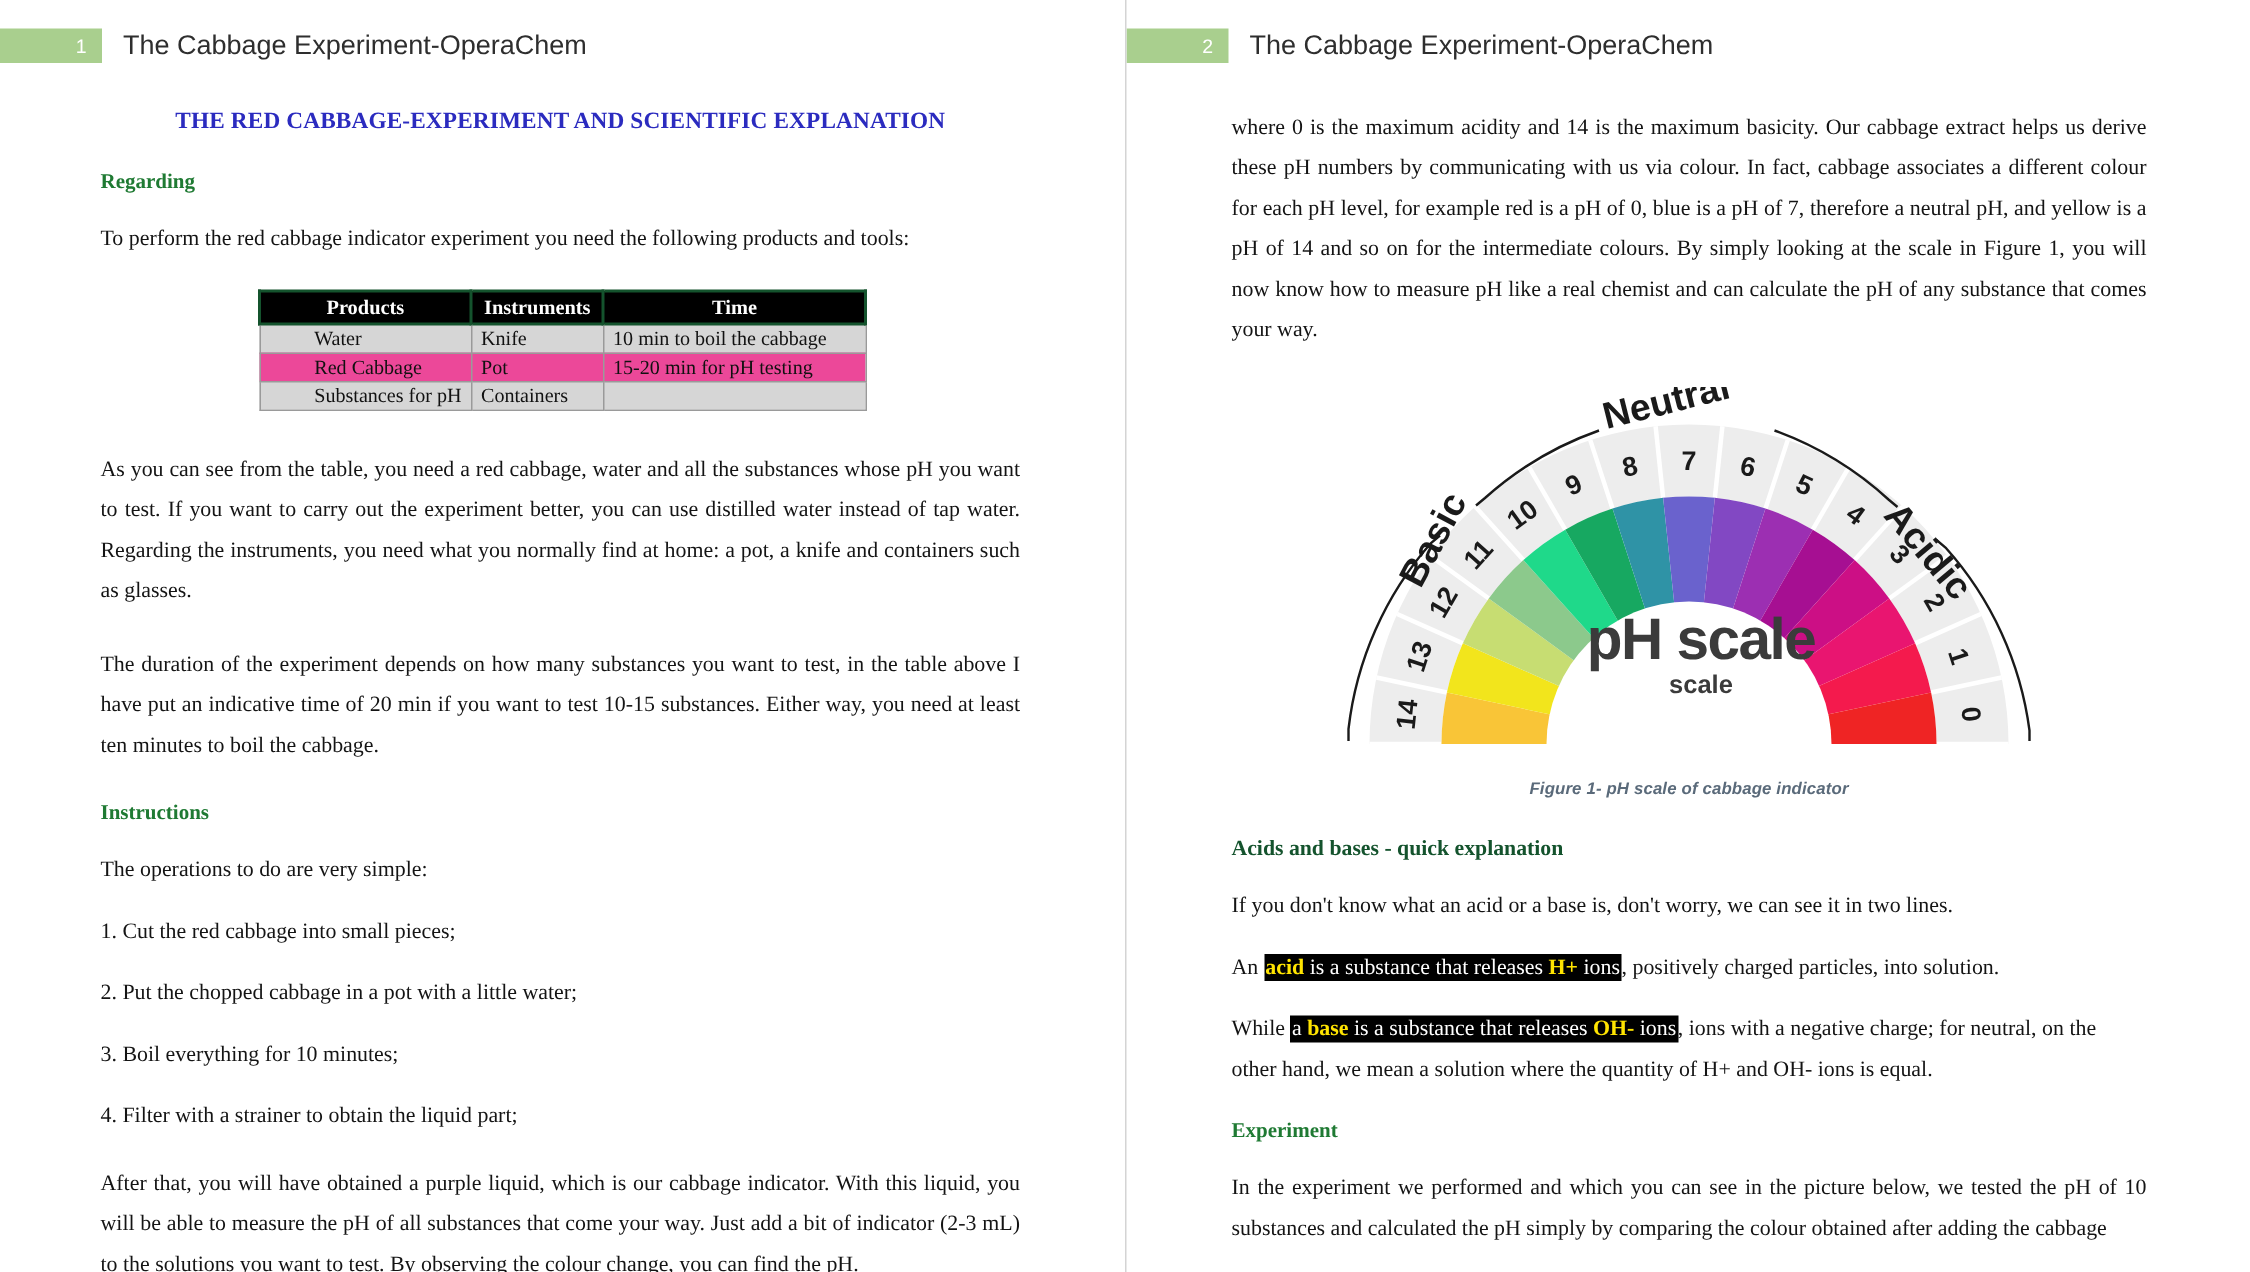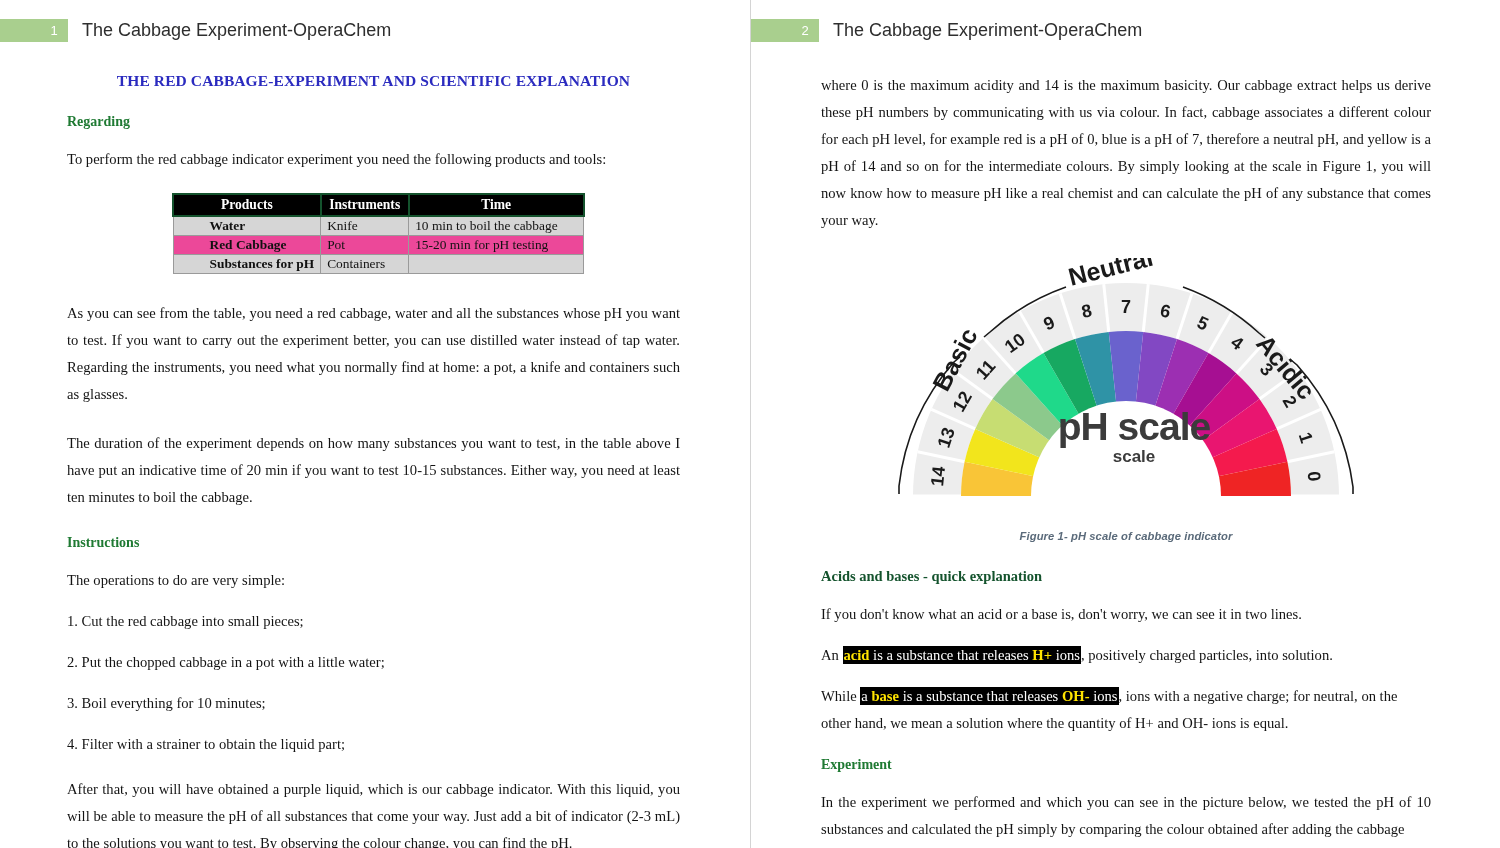--- a/index.html
+++ b/index.html
@@ -117,21 +117,21 @@
   table.supplies td {
     border: 1px solid #9a9a9a;
     padding: 1px 6px;
     white-space: nowrap;
   }
   table.supplies col.c1 { width: 135px; }
   table.supplies col.c2 { width: 88px; }
   table.supplies col.c3 { width: 175px; }
   table.supplies tr.shade td { background: #d6d6d6; }
   table.supplies tr.plain td { background: #ec4899; }
-  table.supplies td.b { font-weight: bold; padding-left: 36px; }
+  table.supplies td.b { font-weight: normal; padding-left: 36px; }
 
   
   .hl-black {
     background: #000000;
     color: #ffffff;
     padding: 1px 1px;
   }
   .hl-black .kw { color: #ffe400; font-weight: bold; }
 
   
@@ -142,21 +142,21 @@
     flex-direction: column;
     align-items: center;
   }
   .gauge {
     position: relative;
     width: 470px;
     height: 252px;
   }
   .gauge svg { display: block; width: 470px; height: 252px; }
   .fig-caption {
-    margin-top: 20px;
+    margin-top: 10px;
     font-family: "Liberation Sans", "DejaVu Sans", sans-serif;
     font-style: italic;
     font-size: 11.2px;
     font-weight: bold;
     color: #5a6a7a;
     letter-spacing: .1px;
   }
   .ph-center-label {
     position: absolute;
     left: 16px; right: 0;

